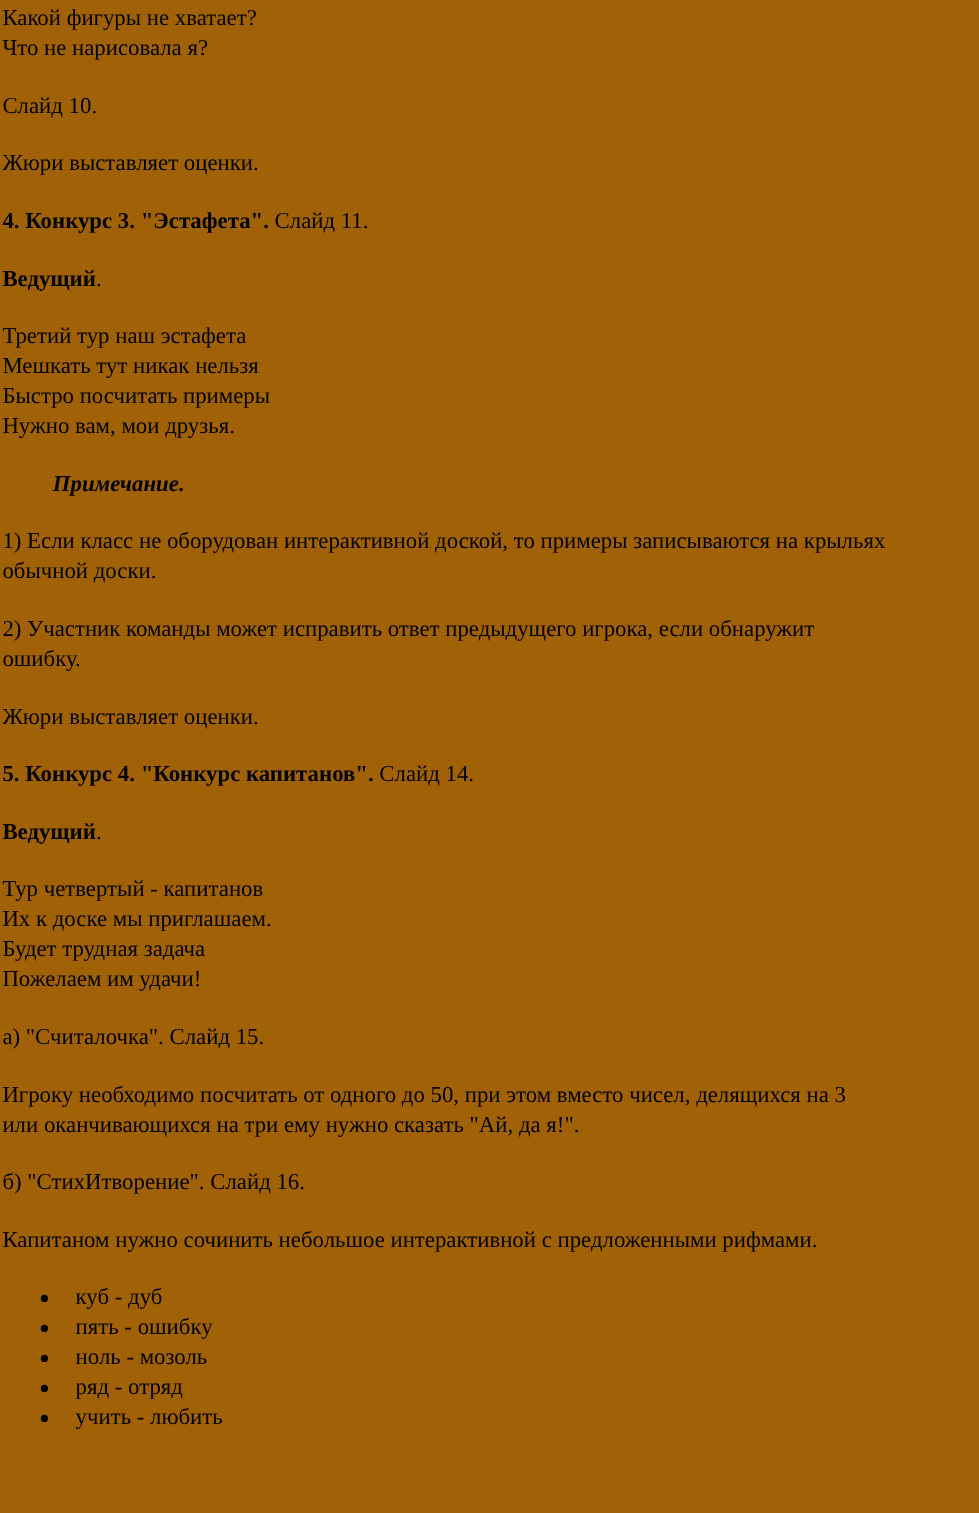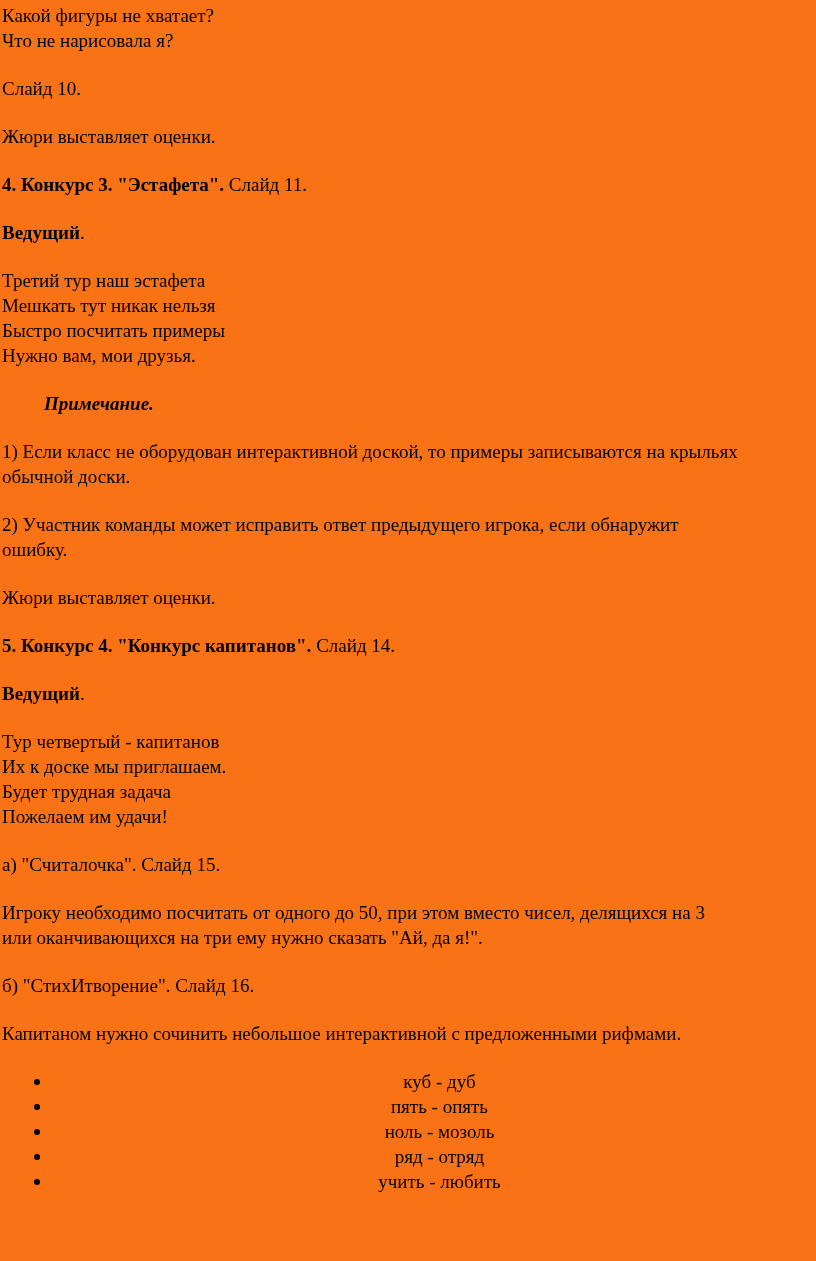--- a/index.html
+++ b/index.html
@@ -36,37 +36,36 @@
     font-style: italic;
     margin-left: 42px;
   }
   .bullet-list {
     list-style: none;
     margin: 0 0 23px 0;
     padding: 0 0 0 61px;
   }
   .bullet-item {
     position: relative;
-    text-align: center;
   }
   .bullet-item::before {
     content: "";
     position: absolute;
     left: -29px;
     top: 10px;
     width: 6px;
     height: 6px;
     border-radius: 50%;
     background: #000000;
   }
 </style>
 </head>
 <body>
 
-<div class="page" id="doc-page" style="background: #f97316; color: rgb(0, 0, 0);">
+<div class="page" id="doc-page" style="background: #a16207; color: rgb(0, 0, 0);">
     <p class="para"><span class="seg-normal">Какой фигуры не хватает?
 Что не нарисовала я?</span></p>
     <p class="para"><span class="seg-normal">Слайд 10.</span></p>
     <p class="para"><span class="seg-normal">Жюри выставляет оценки.</span></p>
     <p class="para"><span class="seg-bold">4. Конкурс 3. "Эстафета".</span><span class="seg-normal"> Слайд 11.</span></p>
     <p class="para"><span class="seg-bold">Ведущий</span><span class="seg-normal">.</span></p>
     <p class="para"><span class="seg-normal">Третий тур наш эстафета
 Мешкать тут никак нельзя
 Быстро посчитать примеры
 Нужно вам, мои друзья.</span></p>
@@ -82,18 +81,18 @@
 Их к доске мы приглашаем.
 Будет трудная задача
 Пожелаем им удачи!</span></p>
     <p class="para"><span class="seg-normal">а) "Считалочка". Слайд 15.</span></p>
     <p class="para"><span class="seg-normal">Игроку необходимо посчитать от одного до 50, при этом вместо чисел, делящихся на 3
 или оканчивающихся на три ему нужно сказать "Ай, да я!".</span></p>
     <p class="para"><span class="seg-normal">б) "СтихИтворение". Слайд 16.</span></p>
     <p class="para"><span class="seg-normal">Капитаном нужно сочинить небольшое интерактивной с предложенными рифмами.</span></p>
     <ul class="bullet-list">
       <li class="bullet-item">куб - дуб</li>
-      <li class="bullet-item">пять - опять</li>
+      <li class="bullet-item">пять - ошибку</li>
       <li class="bullet-item">ноль - мозоль</li>
       <li class="bullet-item">ряд - отряд</li>
       <li class="bullet-item">учить - любить</li>
     </ul>
   </div>
 
 </body></html>

